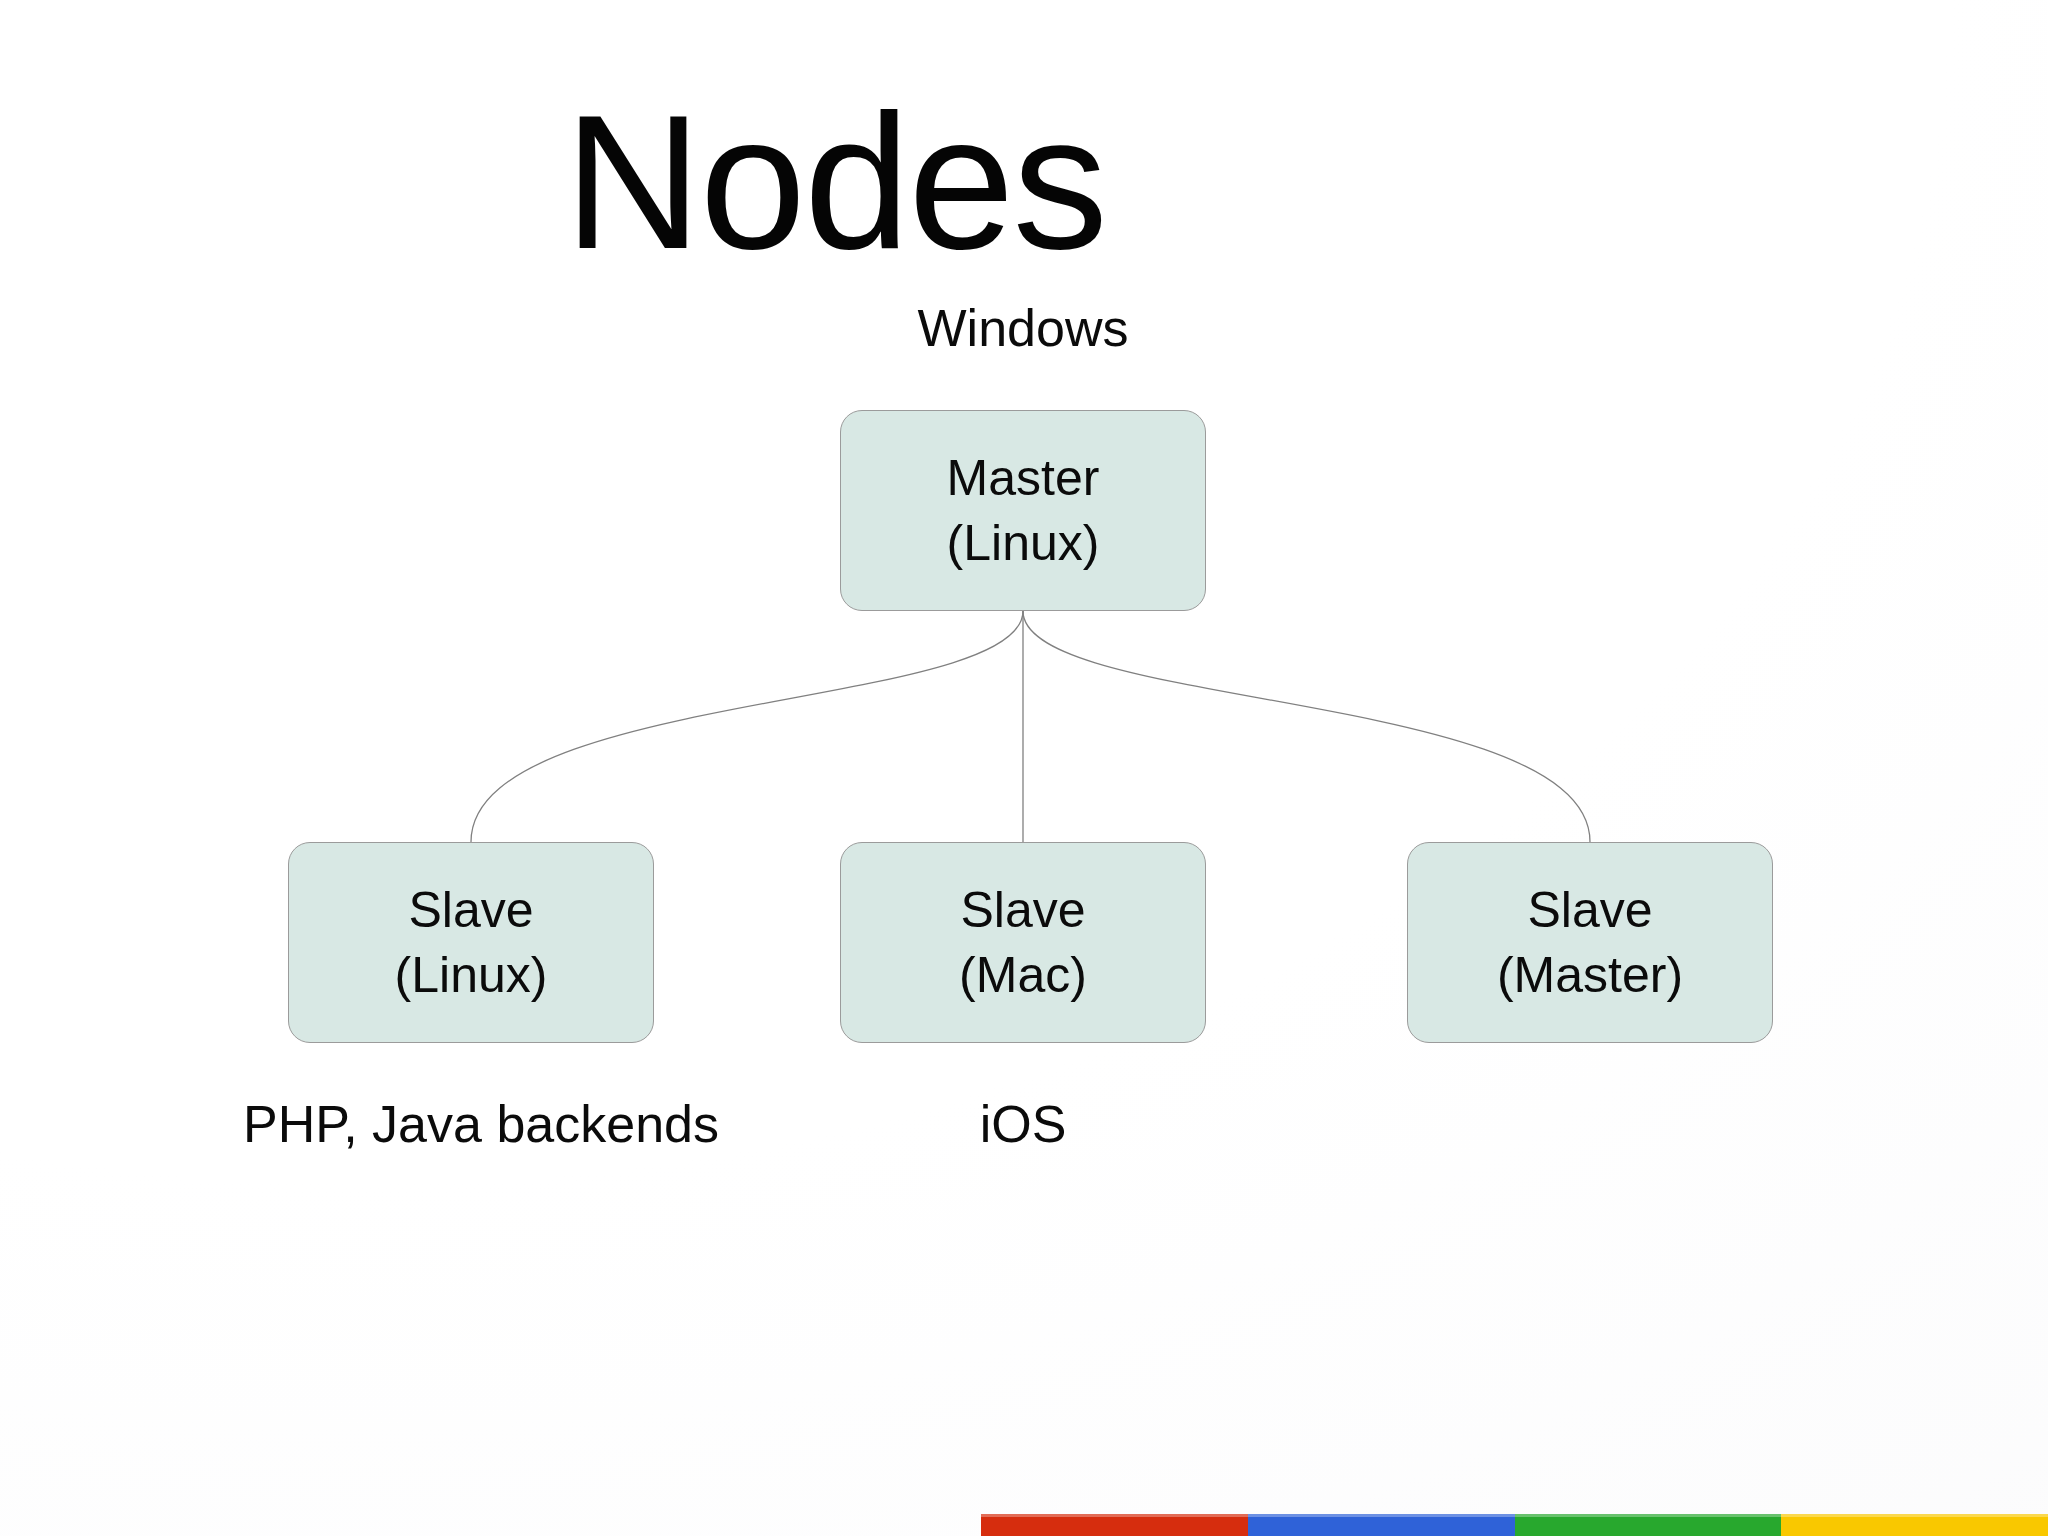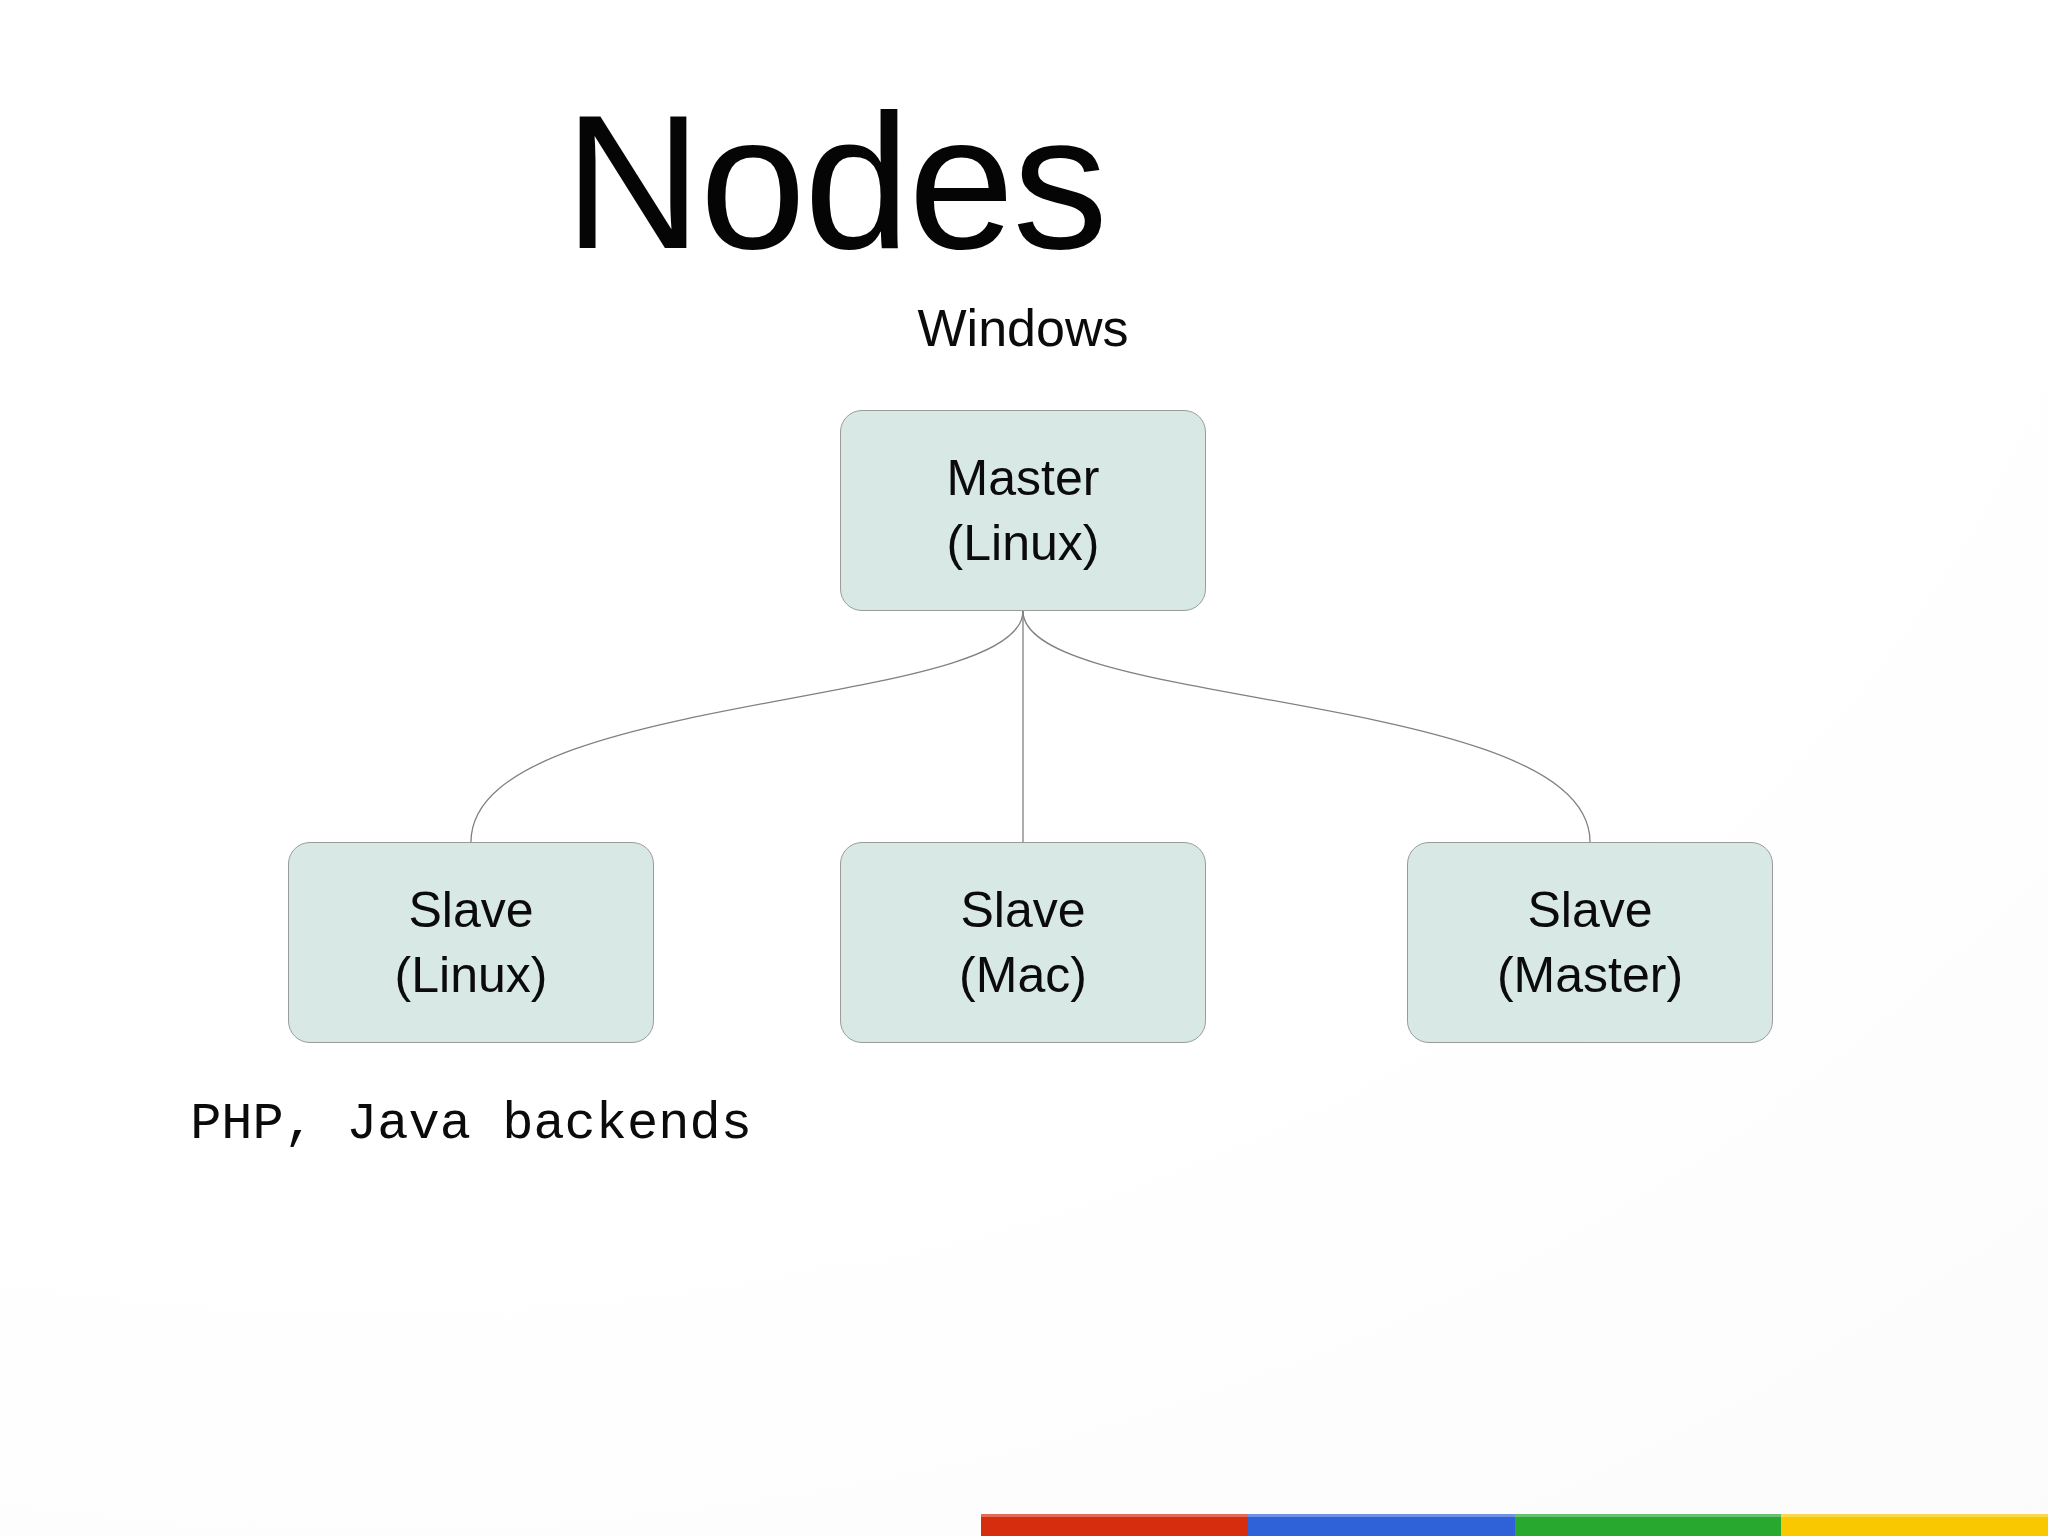--- a/index.html
+++ b/index.html
@@ -61,21 +61,21 @@
   .caption {
     position: absolute;
     top: 1096px;
     width: 600px;
     text-align: center;
     font-size: 52px;
     line-height: 1.1;
     color: #0b0b0b;
     white-space: nowrap;
   }
-  #caption-linux { left: 171px; font-family: Liberation Mono, monospace; }
+  #caption-linux { left: 181px; }
   #caption-mac { left: 723px; }
   #caption-windows { left: 1290px; }
   .footer-bar {
     position: absolute;
     left: 981px; right: 0; bottom: 0;
     height: 22px;
     display: flex;
   }
   .footer-bar .seg {
     flex: 1 1 0;
@@ -118,20 +118,21 @@
     <span>Slave</span>
     <span>(Mac)</span>
   </div>
 
   <div class="node" id="node-slave-windows">
     <span>Slave</span>
     <span>(Master)</span>
   </div>
 
   <div class="caption" id="caption-linux">PHP, Java backends</div>
+  <div class="caption" id="caption-mac">iOS</div>
 
   <div class="footer-bar">
     <div class="seg" style="background: rgb(214, 45, 14);"></div>
     <div class="seg" style="background: rgb(47, 98, 216);"></div>
     <div class="seg" style="background: rgb(40, 168, 46);"></div>
     <div class="seg" style="background: rgb(249, 200, 0);"></div>
   </div>
 
 </div>
 

